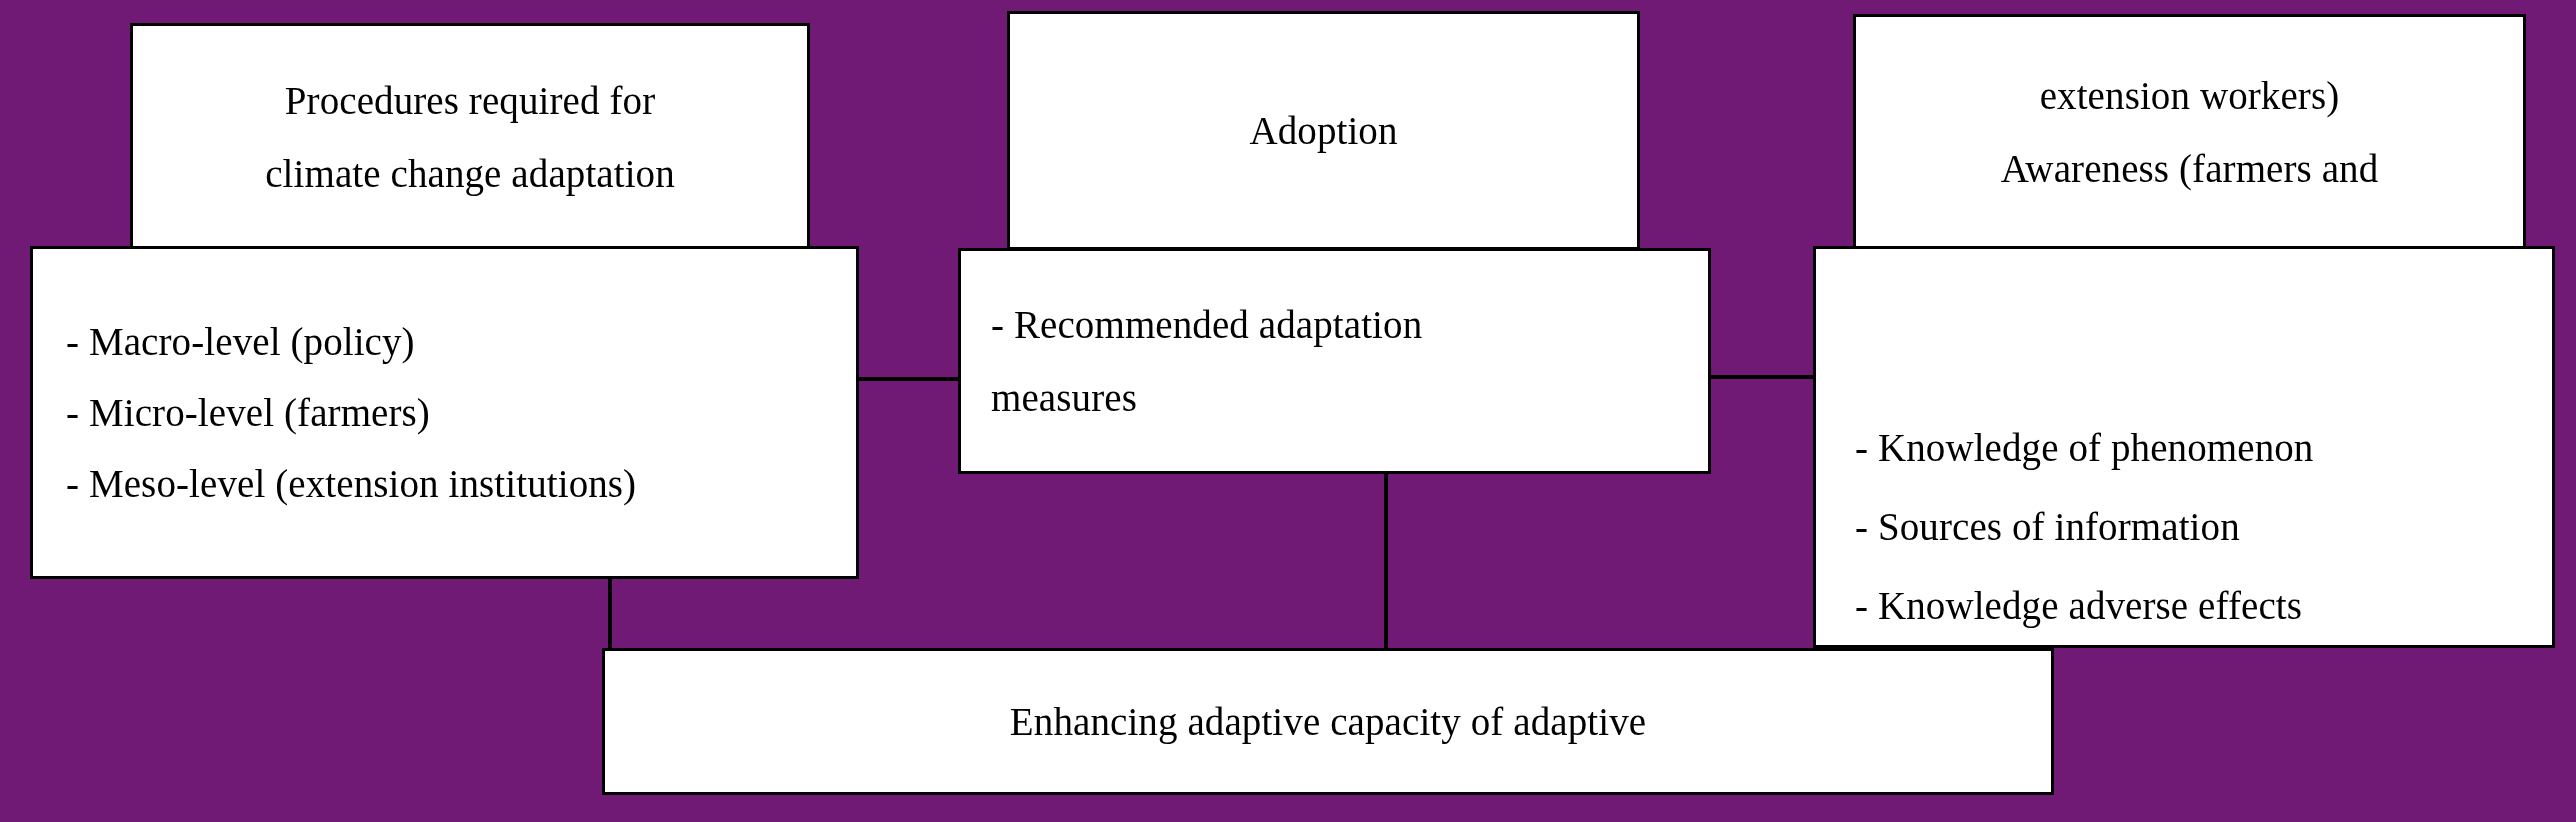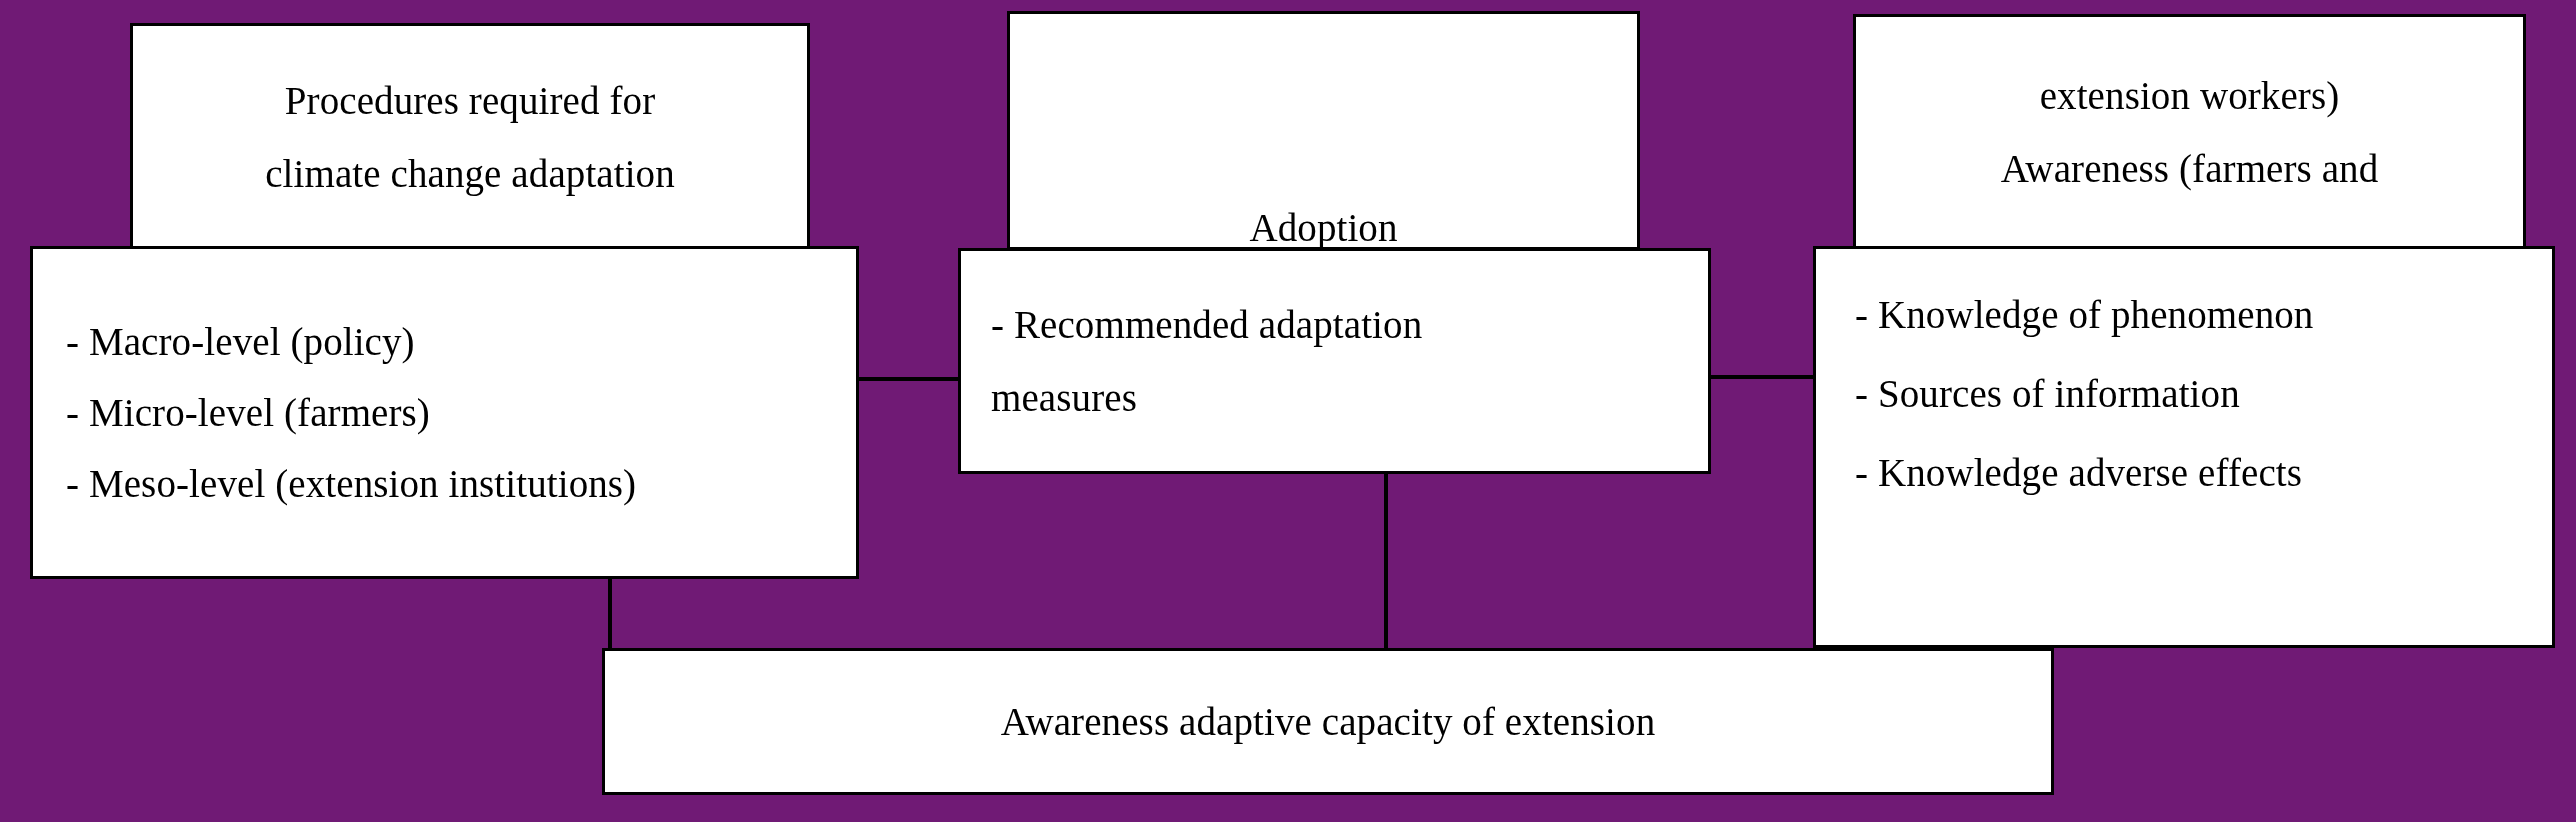--- a/index.html
+++ b/index.html
@@ -38,31 +38,31 @@
   }
 
   
   #node-procedures { left: 130px;  top: 23px;   width: 680px;  height: 227px; z-index: 5; }
   #node-procedures .line-txt:first-child { margin-bottom: 34px; }
 
   #node-levels     { left: 30px;   top: 246px;  width: 829px; height: 333px; z-index: 6;
                      padding-left: 33px; }
   #node-levels .line-txt { margin: 16px 0; }
 
-  #node-adoption   { left: 1007px; top: 10.8px;   width: 633px;  height: 239px; z-index: 4; justify-content: flex-end; }
+  #node-adoption   { left: 1007px; top: 10.8px;   width: 633px;  height: 239px; z-index: 4; }
 
   #node-measures   { left: 958px; top: 248px;  width: 753px; height: 226px; z-index: 6;
                      padding-left: 30px; text-align: center; }
   #node-measures .line-txt:first-child { margin-bottom: 34px; }
 
   #node-awareness  { left: 1853px; top: 14.4px;   width: 673px;  height: 236px; z-index: 4; }
   #node-awareness .line-txt:first-child { margin-bottom: 34px; }
 
   #node-aspects    { left: 1813px; top: 246px;  width: 742px; height: 402px; z-index: 6;
-                     padding-left: 39px; padding-top: 18.7px; justify-content: flex-start; }
+                     padding-left: 39px; padding-top: 18.7px; justify-content: flex-end; }
   #node-aspects .line-txt { margin: 20px 0; }
   #node-aspects .line-txt:first-child { margin-top: 27px; }
 
   #node-outcome    { left: 602px;  top: 648px;  width: 1452px; height: 147px; z-index: 7; }
 
   
   .conn {
     position: absolute;
     background: #000000;
     z-index: 2;
@@ -107,17 +107,17 @@
     <span class="line-txt">Awareness (farmers and</span>
   </div>
 
   <div class="node left" id="node-aspects">
     <span class="line-txt">- Knowledge of phenomenon</span>
     <span class="line-txt">- Sources of information</span>
     <span class="line-txt">- Knowledge adverse effects</span>
   </div>
 
   <div class="node center" id="node-outcome">
-    <span class="line-txt">Awareness adaptive capacity of extension</span>
+    <span class="line-txt">Enhancing adaptive capacity of adaptive</span>
   </div>
 
 </div>
 
 
 </body></html>

